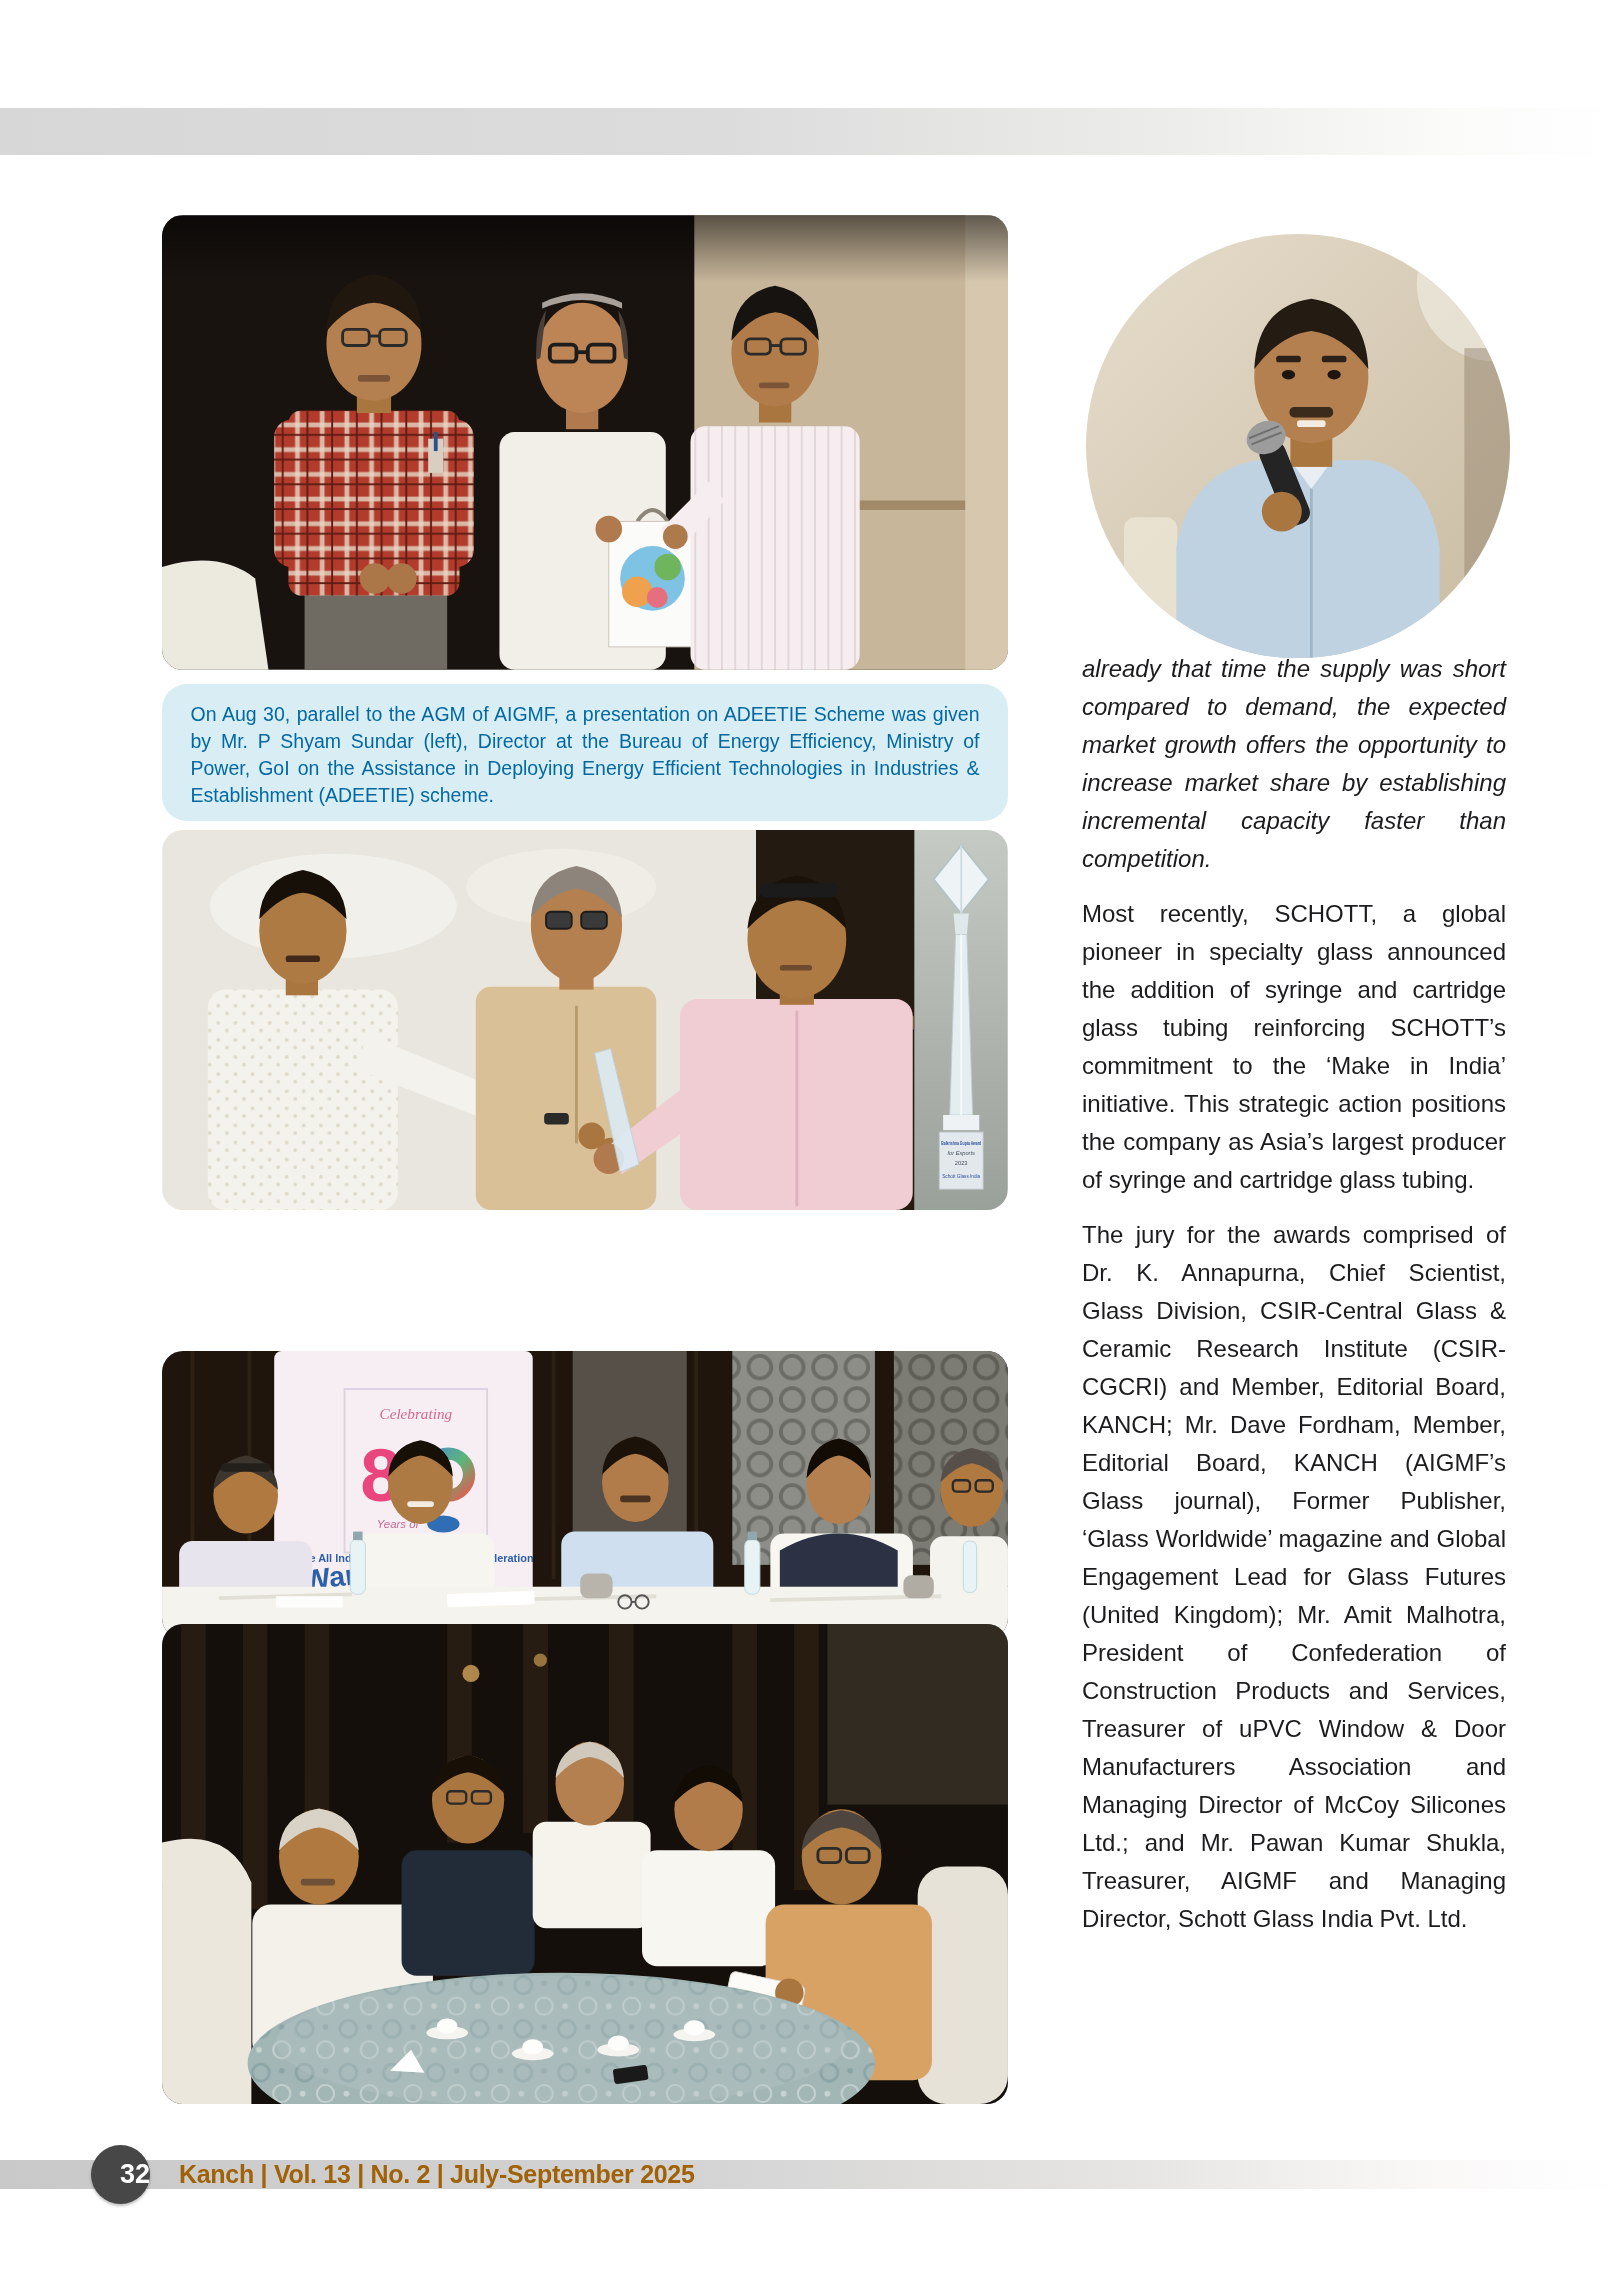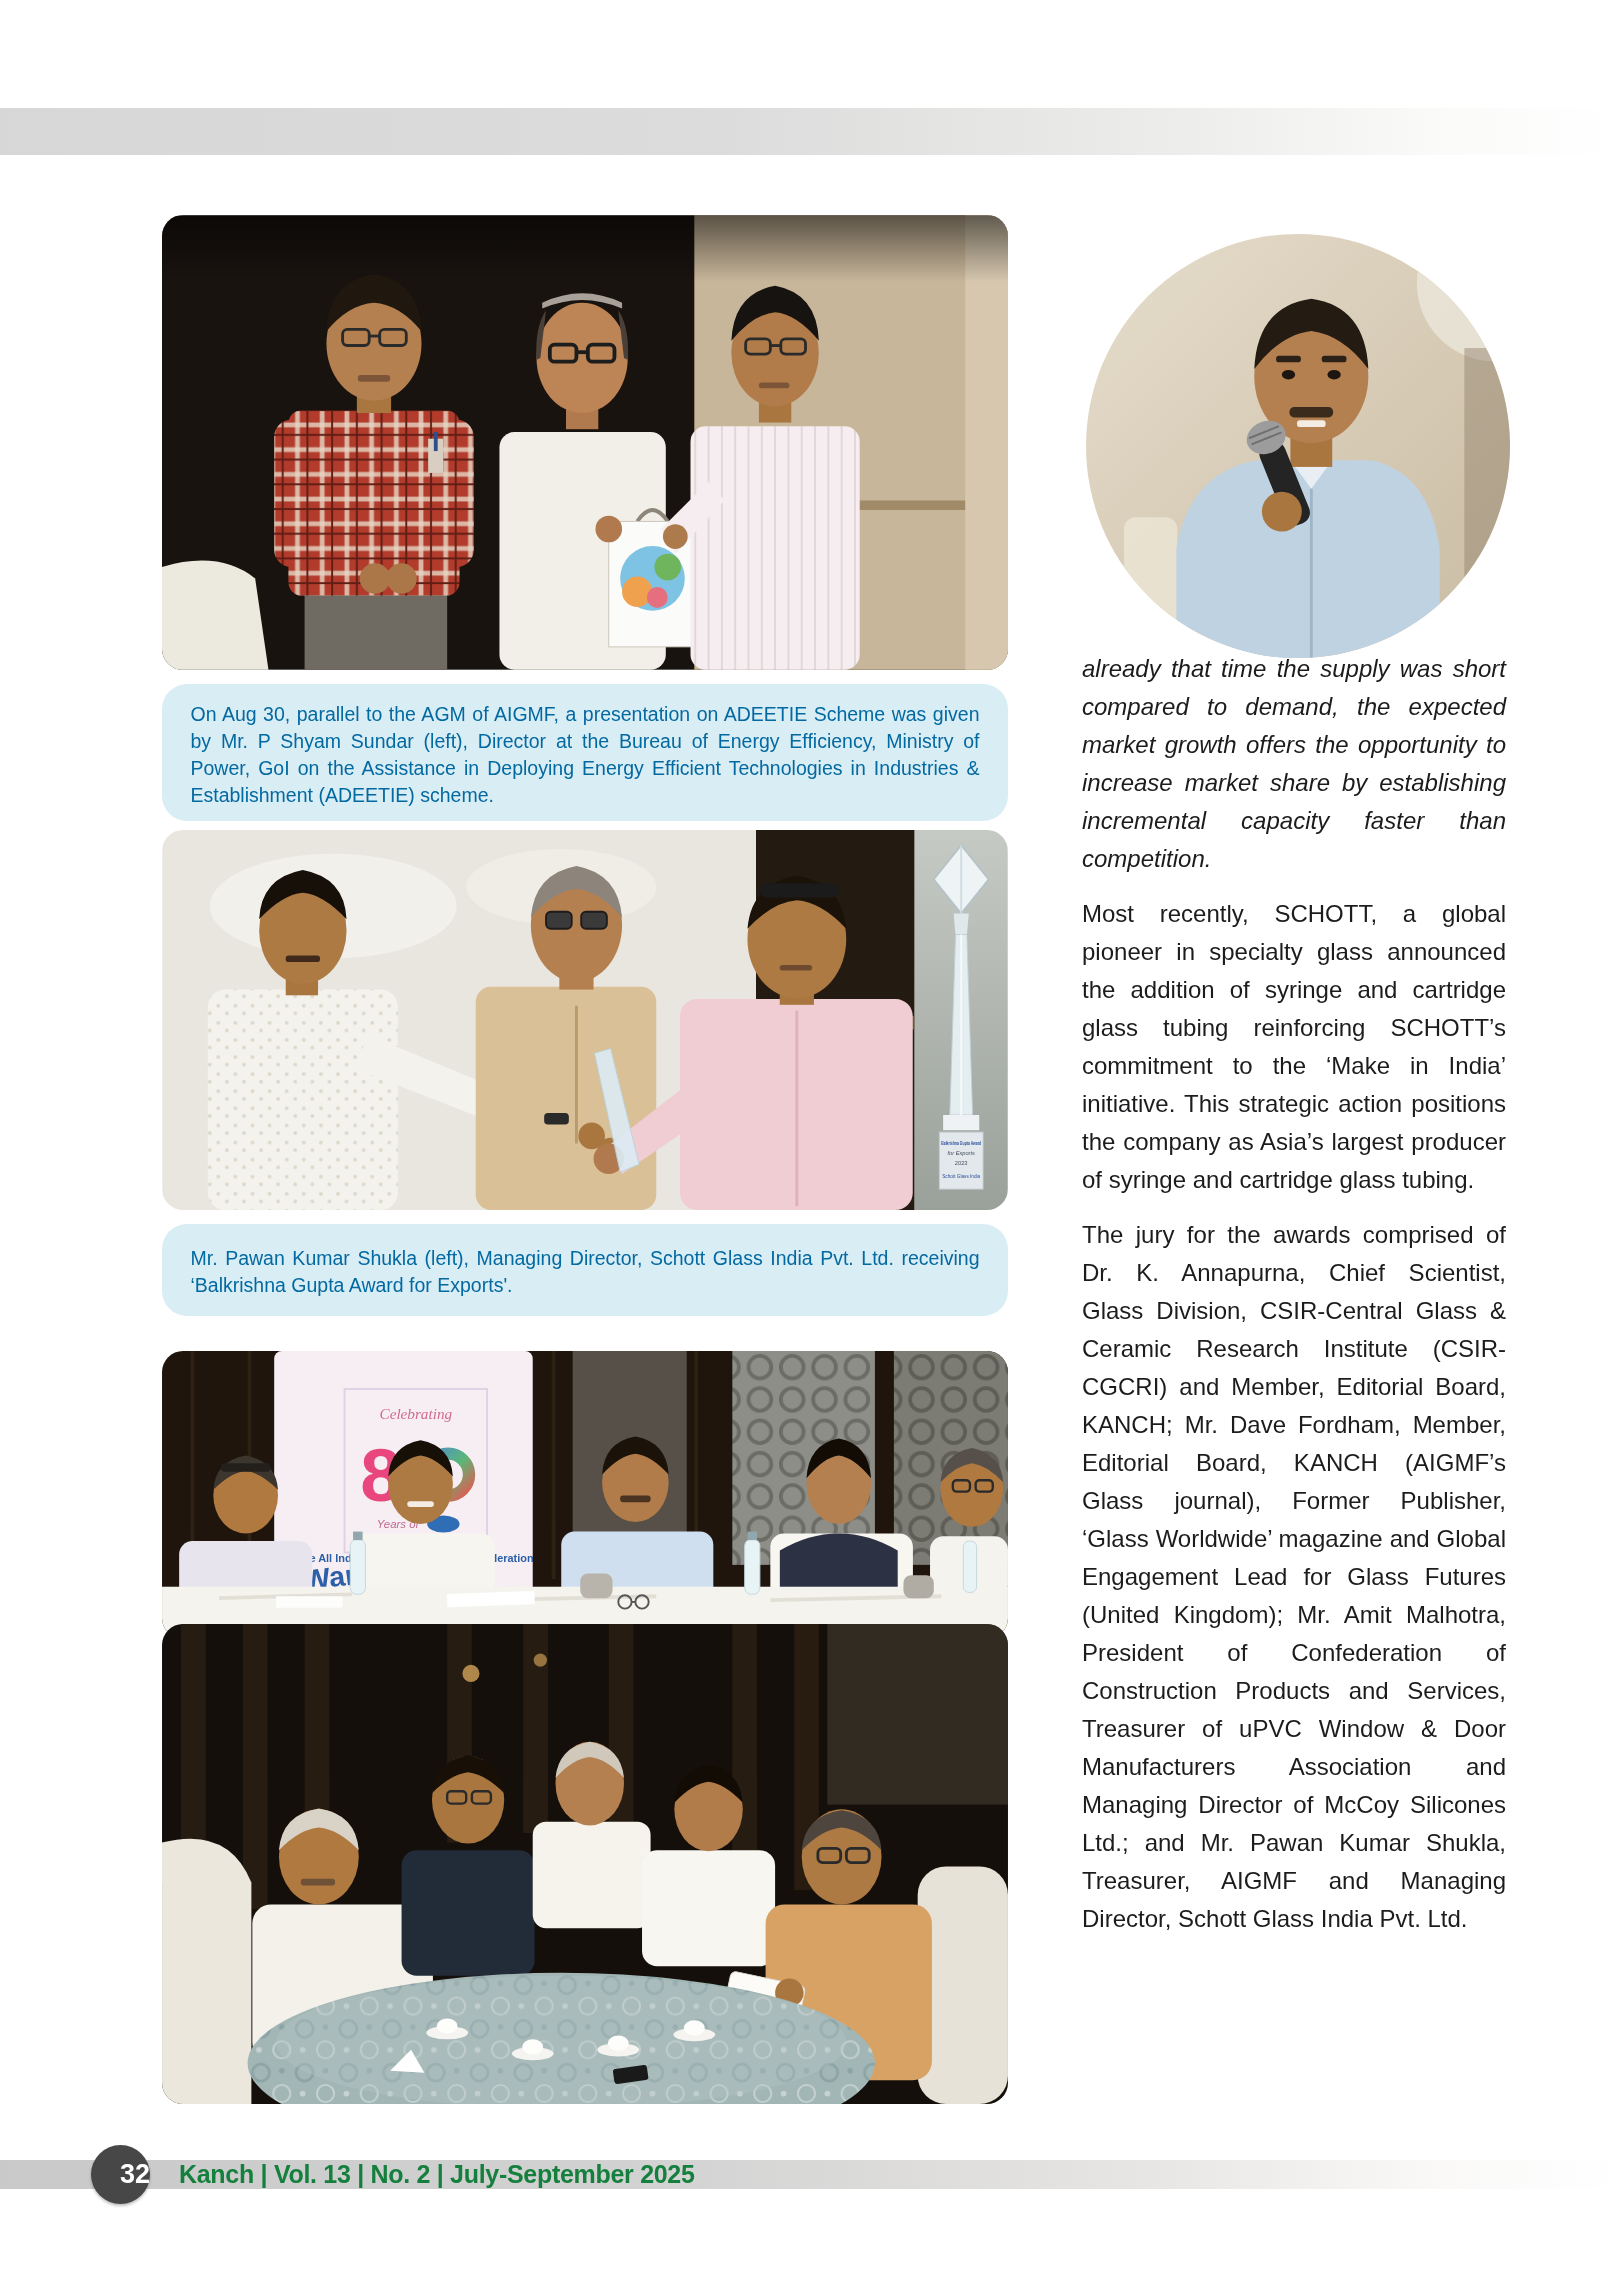--- a/index.html
+++ b/index.html
@@ -21,21 +21,21 @@
   #caption2{top:1224px;height:92px;padding-top:21px;}
   .article{position:absolute;left:1082px;top:650px;width:436px;color:#1c1c1e;}
   .article p{margin:0 12px 17px 0;font-size:24px;line-height:38px;text-align:justify;}
   .article p.it{font-style:italic;}
   .footer-bar{position:absolute;left:0;top:2160px;width:1620px;height:28.5px;
         background:linear-gradient(90deg,#c9c9c9 0%,#d2d2d2 40%,#e6e5e3 70%,#f9f8f7 88%,#ffffff 100%);}
   .footer-circle{position:absolute;left:91px;top:2145px;width:59px;height:59px;border-radius:50%;
         background:#474747;color:#ffffff;font-weight:bold;font-size:27px;display:flex;
         align-items:center;justify-content:flex-end;box-shadow:0 1.9px 2.9px rgba(0,0,0,.25);}
   .footer-text{position:absolute;left:179px;top:2160px;height:41px;line-height:28.5px;
-        font-size:25px;font-weight:600;color:#15803d;letter-spacing:-0.3px;}
+        font-size:25px;font-weight:600;color:#a16207;letter-spacing:-0.3px;}
 </style>
 </head>
 <body>
 
 <div class="page">
 
   <div class="top-bar"></div>
 
   <div class="photo" id="photo1">
     <svg width="846" height="455" viewBox="0 0 890 478">
@@ -233,21 +233,20 @@
         <g text-anchor="middle" font-family="Liberation Sans, sans-serif">
           <text x="841" y="332" font-size="6" font-weight="bold" fill="#2b4fa0" textLength="42" lengthAdjust="spacingAndGlyphs">Balkrishna Gupta Award</text>
           <text x="841" y="342" font-size="6" font-style="italic" fill="#44505c">for Exports</text>
           <text x="841" y="353" font-size="6" fill="#44505c">2023</text>
           <text x="841" y="366" font-size="5.5" fill="#2b4fa0" textLength="40" lengthAdjust="spacingAndGlyphs">Schott Glass India</text>
         </g>
       </g>
     </svg>
   </div>
 
-  <div class="caption" id="caption2">Mr. Pawan Kumar Shukla (left), Managing Director, Schott Glass India Pvt. Ltd. receiving ‘Balkrishna Gupta Award for Exports'.</div>
 
   <div class="photo" id="photo3">
     <svg width="846" height="288" viewBox="0 0 890 303">
       <defs>
         <pattern id="p3circ" width="34" height="34" patternUnits="userSpaceOnUse">
           <rect width="34" height="34" fill="#8e8e88"></rect>
           <circle cx="17" cy="17" r="12" fill="none" stroke="#6c6c66" stroke-width="4"></circle>
         </pattern>
         <pattern id="p3circ2" width="34" height="34" patternUnits="userSpaceOnUse">
           <rect width="34" height="34" fill="#7c7b74"></rect>

